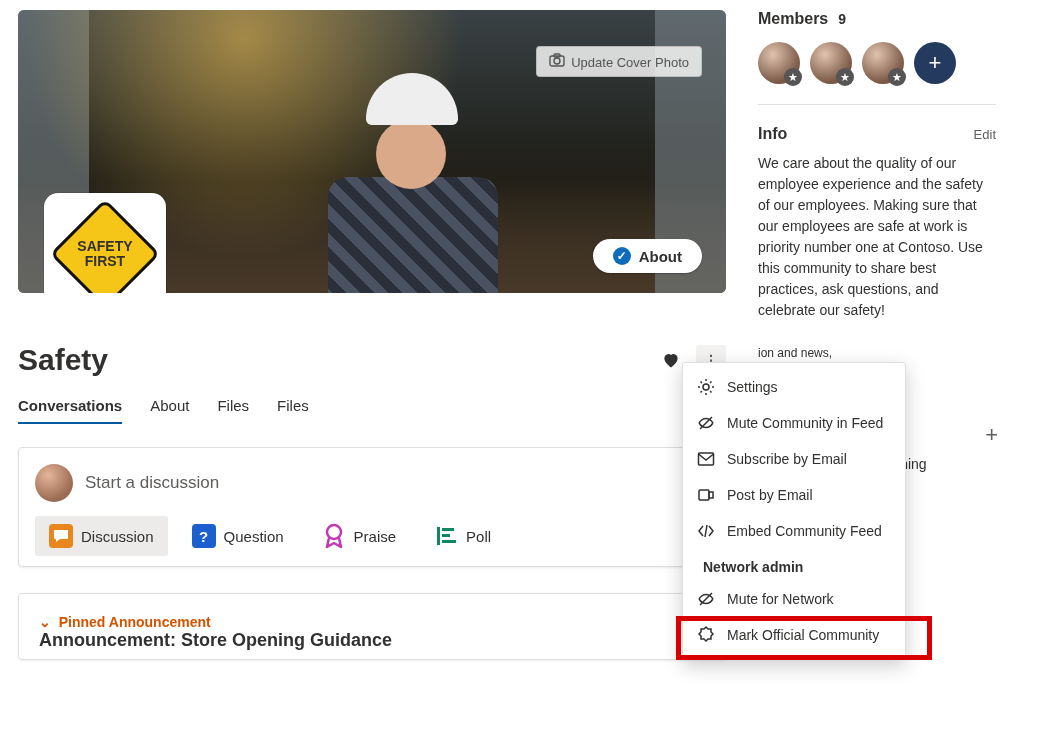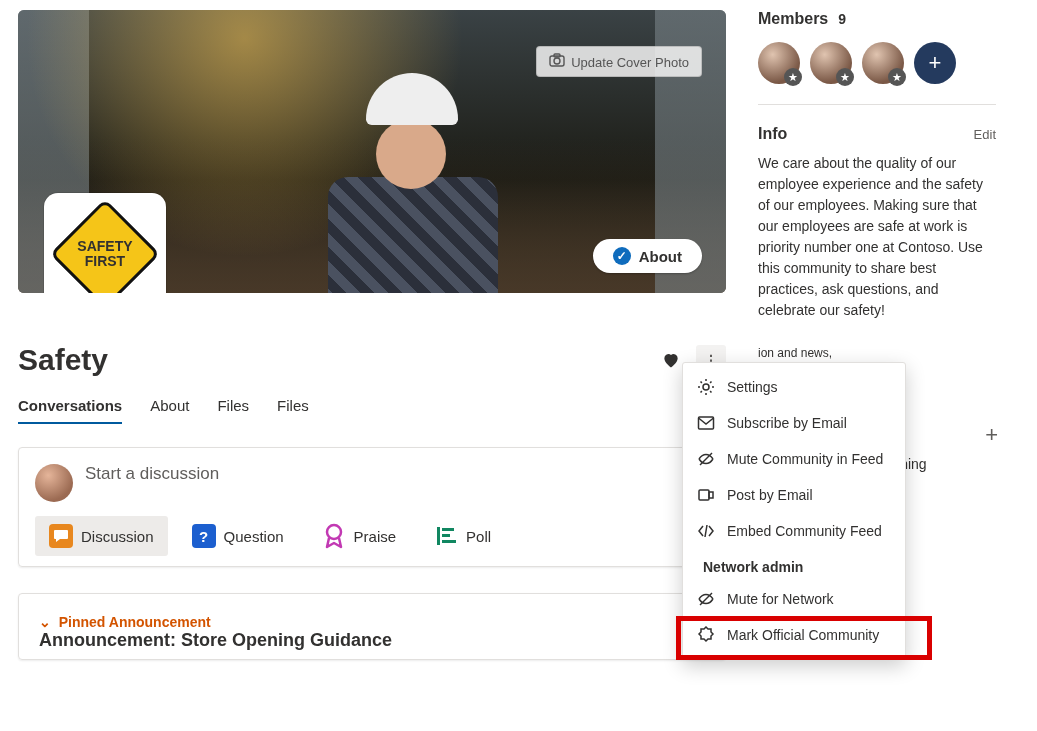--- a/index.html
+++ b/index.html
@@ -91,21 +91,21 @@
   .tabs{ display:flex; gap:28px; margin-top:14px; border-bottom:1px solid transparent; font-size:15px; }
   .tab{ padding:6px 0 8px; cursor:pointer; color:#323130; }
   .tab.active{ font-weight:600; border-bottom:2px solid #005a9e; }
 
   
   .composer{
     margin-top:22px; border:1px solid #e1dfdd; border-radius:4px;
     box-shadow:0 1px 2px rgba(0,0,0,.08);
     padding:16px 16px 10px;
   }
-  .composer-top{ display:flex; align-items:flex-start; gap:12px; }
+  .composer-top{ display:flex; align-items:center; gap:12px; }
   .avatar{ width:38px; height:38px; border-radius:50%; background:radial-gradient(circle at 35% 30%,#e5b59a,#9b6a52 70%); }
   .start-input{ flex:1; font-size:17px; color:#605e5c; cursor:text; }
   .composer-actions{ display:flex; gap:10px; margin-top:14px; }
   .post-type{ display:flex; align-items:center; gap:8px; padding:8px 14px; border-radius:3px; font-size:15px; cursor:pointer; }
   .post-type.active{ background:#edebe9; }
   .pt-icon{ width:24px; height:24px; border-radius:4px; display:flex; align-items:center; justify-content:center; }
   .pt-discussion{ background:#e8871e; color:#fff; }
   .pt-question{ background:#1c5fcf; color:#fff; font-weight:700; }
   .pt-praise svg{ width:22px; height:26px; }
   .pt-poll svg{ width:22px; height:22px; }
@@ -319,60 +319,60 @@
         <svg viewBox="0 0 18 18">
           <circle cx="9" cy="9" r="3"></circle>
           <path d="M9 1v2M9 15v2M1 9h2M15 9h2M3.5 3.5l1.4 1.4M13.1 13.1l1.4 1.4M3.5 14.5l1.4-1.4M13.1 4.9l1.4-1.4"></path>
         </svg>
       </span>
     <span>Settings</span>
   </div>
   <div class="menu-item">
     <span class="menu-icon">
         <svg viewBox="0 0 18 18">
+          <path d="M2 9c4-6 10-6 14 0M2 9c4 6 10 6 14 0"></path>
+          <line x1="3" y1="15" x2="15" y2="3"></line>
+        </svg>
+      </span>
+    <span>Mute Community in Feed</span>
+  </div>
+  <div class="menu-item">
+    <span class="menu-icon">
+        <svg viewBox="0 0 18 18">
           <rect x="1.5" y="3" width="15" height="12" rx="1"></rect>
           <path d="M1.5 4l7.5 6 7.5-6"></path>
         </svg>
       </span>
     <span>Subscribe by Email</span>
   </div>
   <div class="menu-item">
     <span class="menu-icon">
         <svg viewBox="0 0 18 18">
+          <rect x="2" y="4" width="10" height="10" rx="1"></rect>
+          <rect x="12" y="6" width="4" height="6"></rect>
+        </svg>
+      </span>
+    <span>Post by Email</span>
+  </div>
+  <div class="menu-item">
+    <span class="menu-icon">
+        <svg viewBox="0 0 18 18">
+          <path d="M6 4L2 9l4 5M12 4l4 5-4 5M10 3l-2 12"></path>
+        </svg>
+      </span>
+    <span>Embed Community Feed</span>
+  </div>
+  <div class="menu-section">Network admin</div>
+  <div class="menu-item">
+    <span class="menu-icon">
+        <svg viewBox="0 0 18 18">
           <path d="M2 9c4-6 10-6 14 0M2 9c4 6 10 6 14 0"></path>
           <line x1="3" y1="15" x2="15" y2="3"></line>
         </svg>
       </span>
-    <span>Mute Community in Feed</span>
-  </div>
-  <div class="menu-item">
-    <span class="menu-icon">
-        <svg viewBox="0 0 18 18">
-          <rect x="2" y="4" width="10" height="10" rx="1"></rect>
-          <rect x="12" y="6" width="4" height="6"></rect>
-        </svg>
-      </span>
-    <span>Post by Email</span>
-  </div>
-  <div class="menu-item">
-    <span class="menu-icon">
-        <svg viewBox="0 0 18 18">
-          <path d="M6 4L2 9l4 5M12 4l4 5-4 5M10 3l-2 12"></path>
-        </svg>
-      </span>
-    <span>Embed Community Feed</span>
-  </div>
-  <div class="menu-section">Network admin</div>
-  <div class="menu-item">
-    <span class="menu-icon">
-        <svg viewBox="0 0 18 18">
-          <path d="M2 9c4-6 10-6 14 0M2 9c4 6 10 6 14 0"></path>
-          <line x1="3" y1="15" x2="15" y2="3"></line>
-        </svg>
-      </span>
     <span>Mute for Network</span>
   </div>
   <div class="menu-item">
     <span class="menu-icon">
         <svg viewBox="0 0 18 18">
           <path d="M9 1l2 2h3v3l2 2-2 2v3h-3l-2 2-2-2H4v-3L2 8l2-2V3h3z"></path>
         </svg>
       </span>
     <span>Mark Official Community</span>
   </div>

